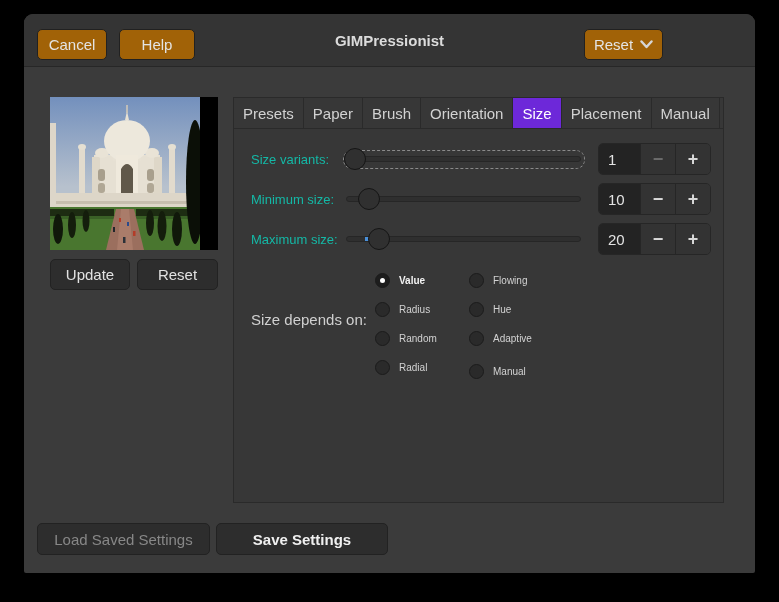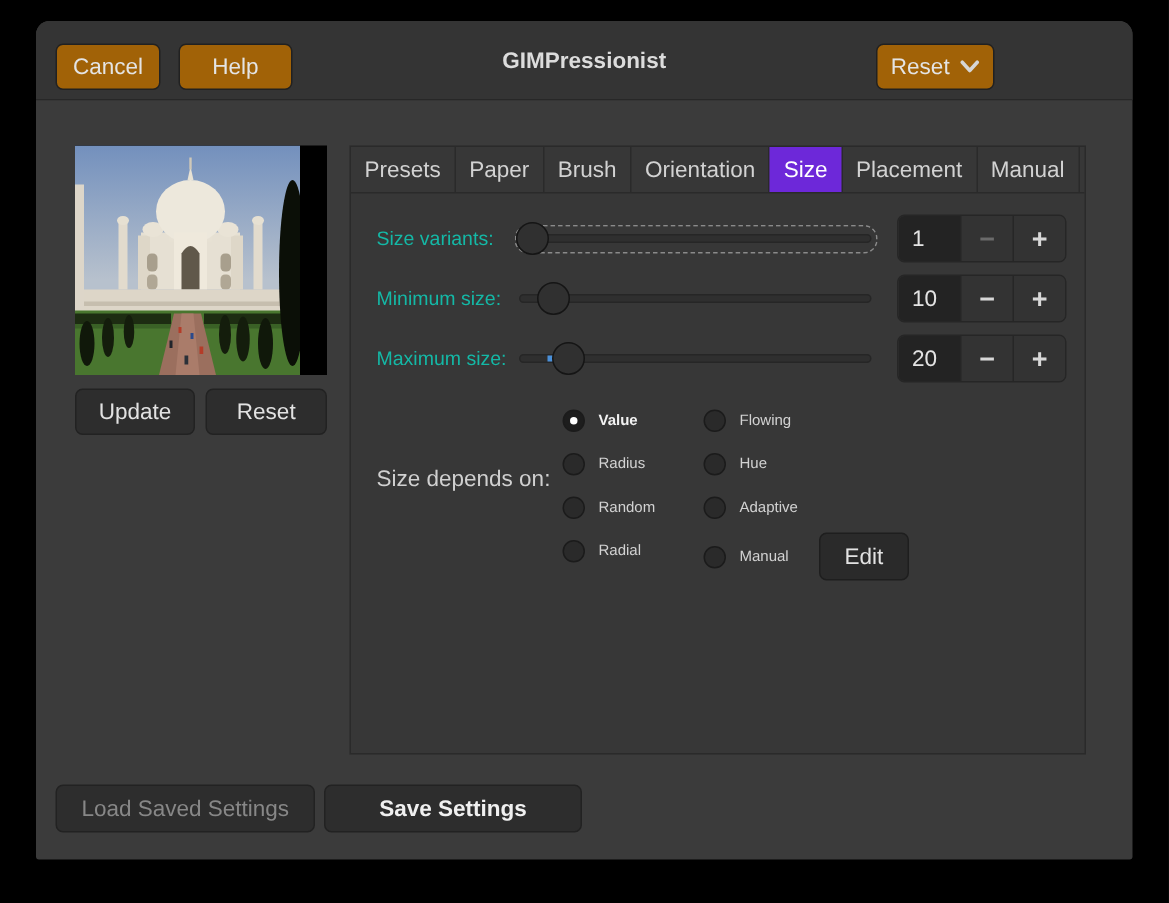--- a/index.html
+++ b/index.html
@@ -238,20 +238,19 @@
         <span class="rtext">Adaptive</span>
       </div>
       <div class="radio" style="left:141px;top:259px">
         <span class="rdot"></span>
         <span class="rtext">Radial</span>
       </div>
       <div class="radio" style="left:235px;top:263px">
         <span class="rdot"></span>
         <span class="rtext">Manual</span>
       </div>
-      <div class="gbtn btn-edit">Edit</div>
     </div>
 
     <div class="gbtn btn-load">Load Saved Settings</div>
     <div class="gbtn btn-save">Save Settings</div>
 
   </div>
 </div>
 
 </body></html>

